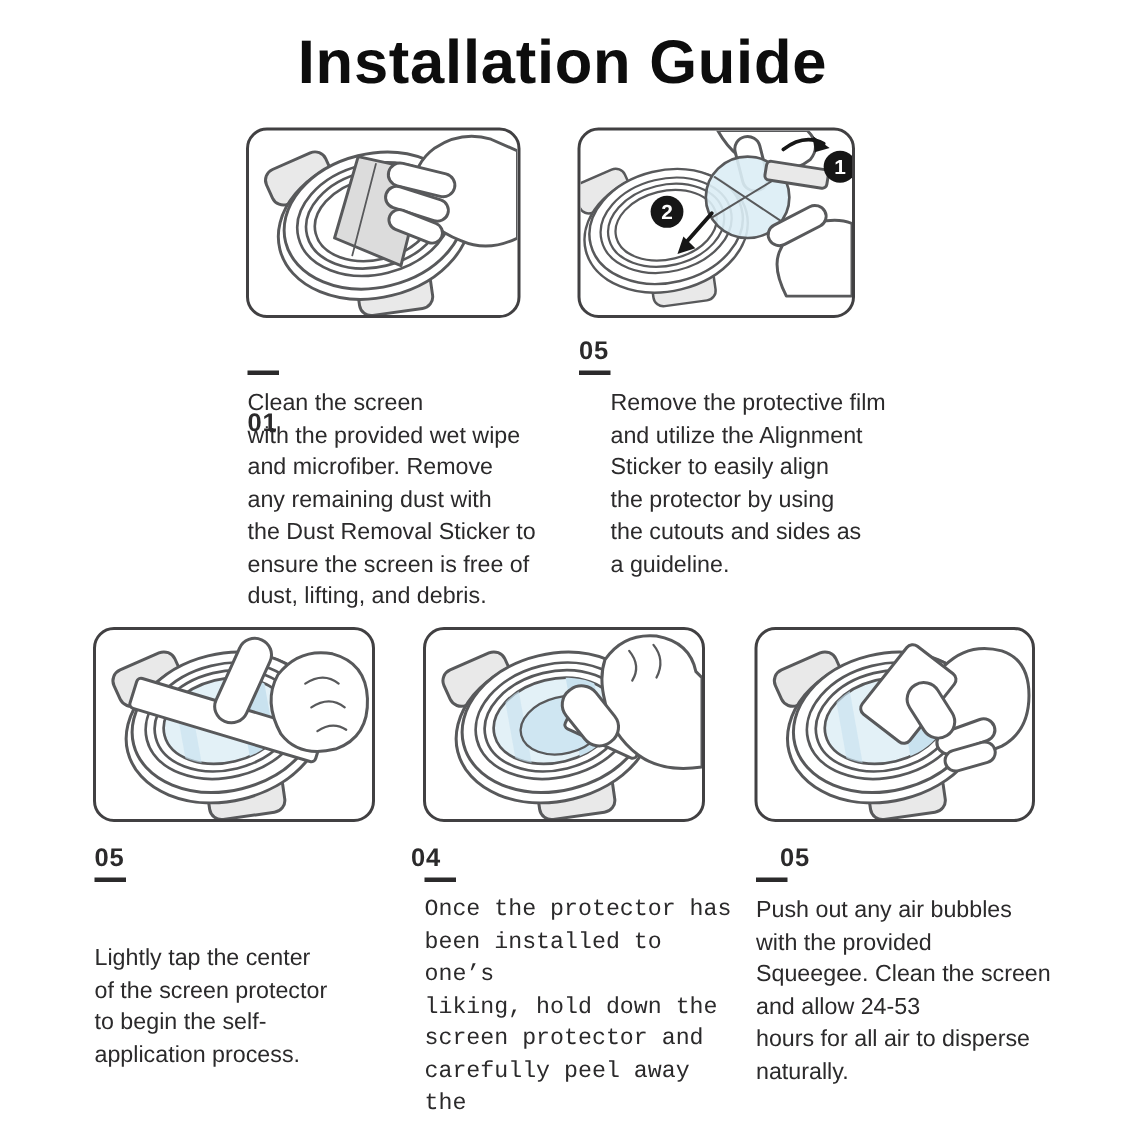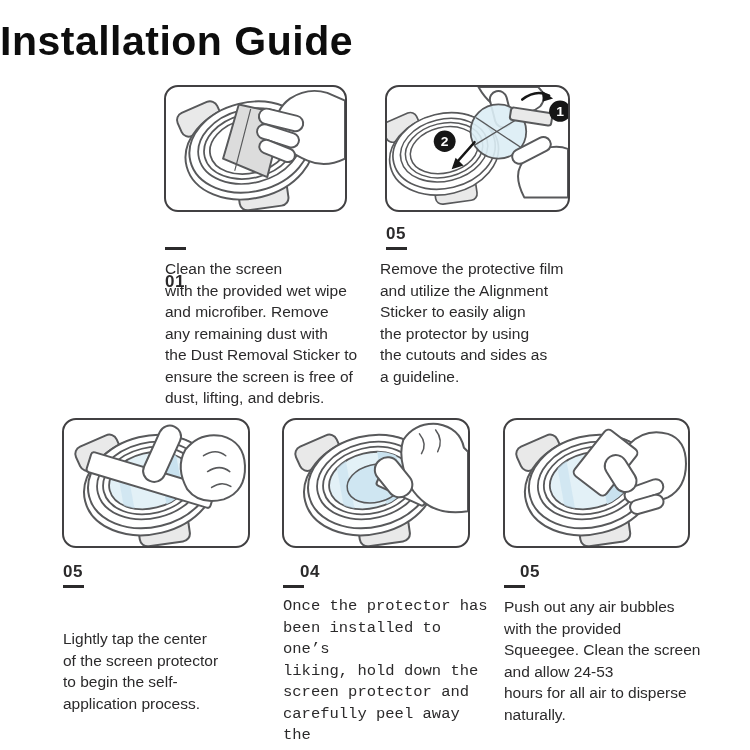--- a/index.html
+++ b/index.html
@@ -3,49 +3,49 @@
 <meta charset="utf-8">
 <style>
   html,body{margin:0;padding:0;}
   body{
     width:750px;height:750px;position:relative;overflow:hidden;
     background:var(--background,#fff);
     font-family:"Liberation Sans",sans-serif;
   }
   .title{
     position:absolute;top:18px;left:0;width:750px;margin:0;
-    font-size:41px;font-weight:bold;letter-spacing:.5px;
+    text-align:center;font-size:41px;font-weight:bold;letter-spacing:.5px;
     color:var(--title,#0d0d0d);
   }
   .fig{
     position:absolute;margin:0;box-sizing:border-box;background:#fff;
     border:2px solid var(--box-border,#414042);border-radius:14px;overflow:hidden;
   }
   #fig1{left:164px;top:85px;width:183px;height:127px;}
   #fig2{left:385px;top:85px;width:185px;height:127px;}
   #fig3{left:62px; top:418px;width:188px;height:130px;}
   #fig4{left:282px;top:418px;width:188px;height:130px;}
   #fig5{left:503px;top:418px;width:187px;height:130px;}
   .fig svg{display:block;width:100%;height:100%;}
   .num{
     position:absolute;font-size:17px;line-height:20px;font-weight:bold;
     color:var(--text,#2b2a2b);letter-spacing:.5px;
   }
   .bar{position:absolute;width:21px;height:3px;background:var(--text,#2b2a2b);}
   #num1{left:165px;top:224px;margin-top:48px;} #bar1{left:165px;top:247px;}
   #num2{left:386px;top:224px;} #bar2{left:386px;top:247px;}
   #num3{left:63px; top:562px;} #bar3{left:63px; top:585px;}
-  #num4{left:300px;top:562px;} #bar4{left:283px;top:585px;}
+  #num4{left:274px;top:562px;} #bar4{left:283px;top:585px;}
   #num5{left:504px;top:562px;margin-left:16px;} #bar5{left:504px;top:585px;}
   .txt{
     position:absolute;margin:0;font-size:15.5px;line-height:21.5px;
     color:var(--text,#2b2a2b);white-space:pre-line;
   }
   #txt1{left:165px;top:258px;width:208px;}
-  #txt2{left:380px;top:258px;width:212px;}
+  #txt2{left:407px;top:258px;width:212px;}
   #txt3{left:63px; top:596px;width:202px;margin-top:32px;}
   #txt4{left:283px;top:596px;width:208px;font-family:Liberation Mono, monospace;}
   #txt5{left:504px;top:596px;width:214px;}
   
   .ln{stroke:var(--outline,#58595b);fill:none;stroke-linecap:round;stroke-linejoin:round;}
   .wh{fill:#fff;stroke:var(--outline,#58595b);stroke-width:2;stroke-linejoin:round;}
   .sh{fill:var(--shade,#e9e9e9);stroke:var(--outline,#58595b);stroke-width:2;stroke-linejoin:round;}
   .bdg{fill:#fff;font-size:14px;font-weight:bold;text-anchor:middle;font-family:"Liberation Sans",sans-serif;}
 </style>
 </head>

